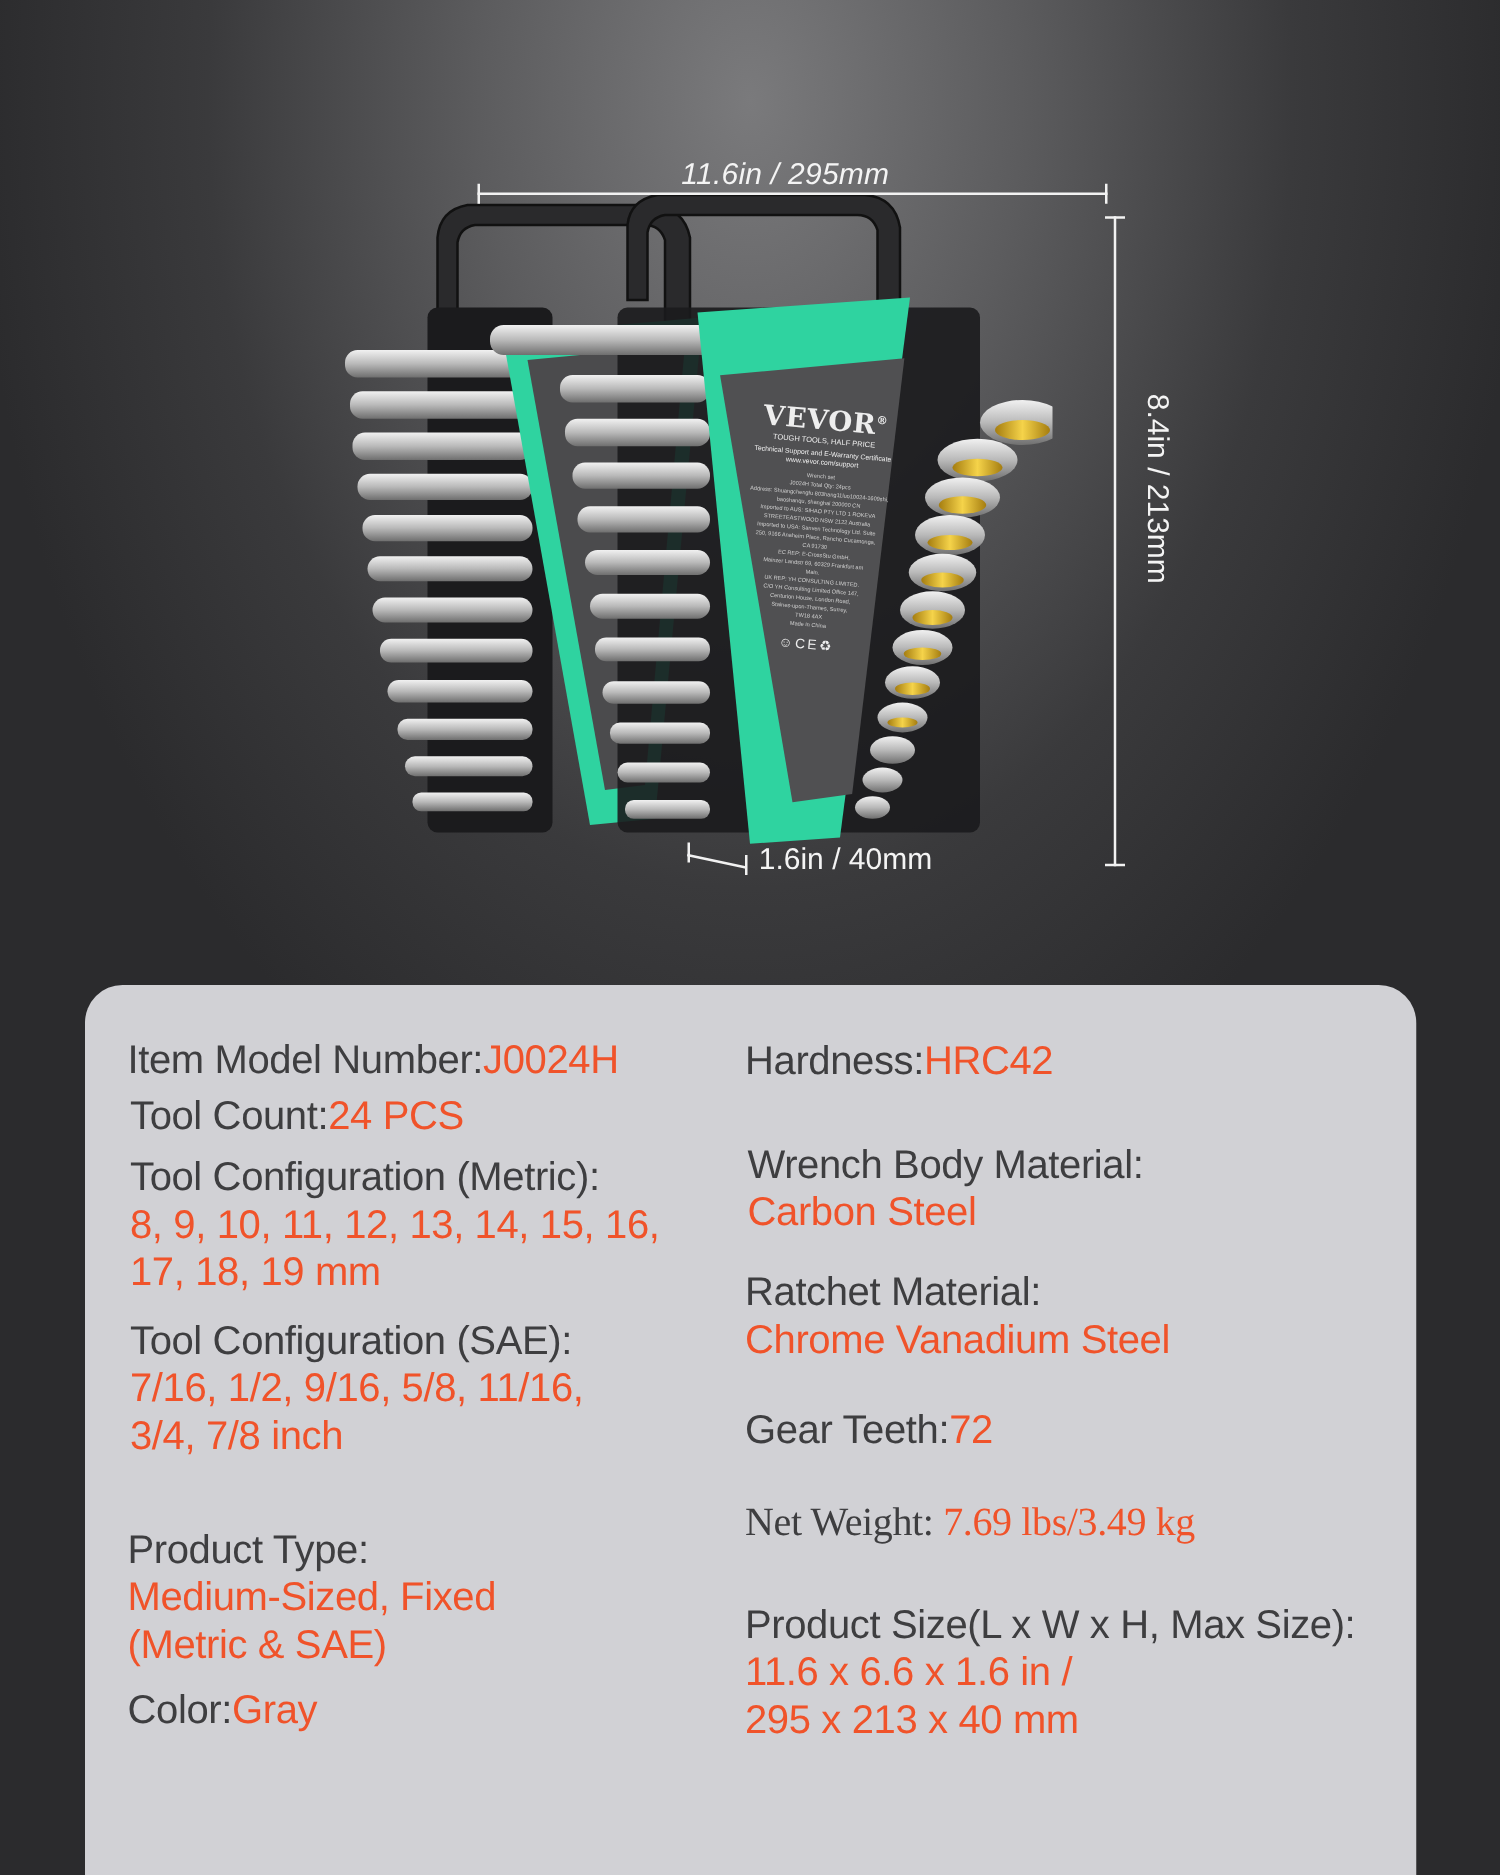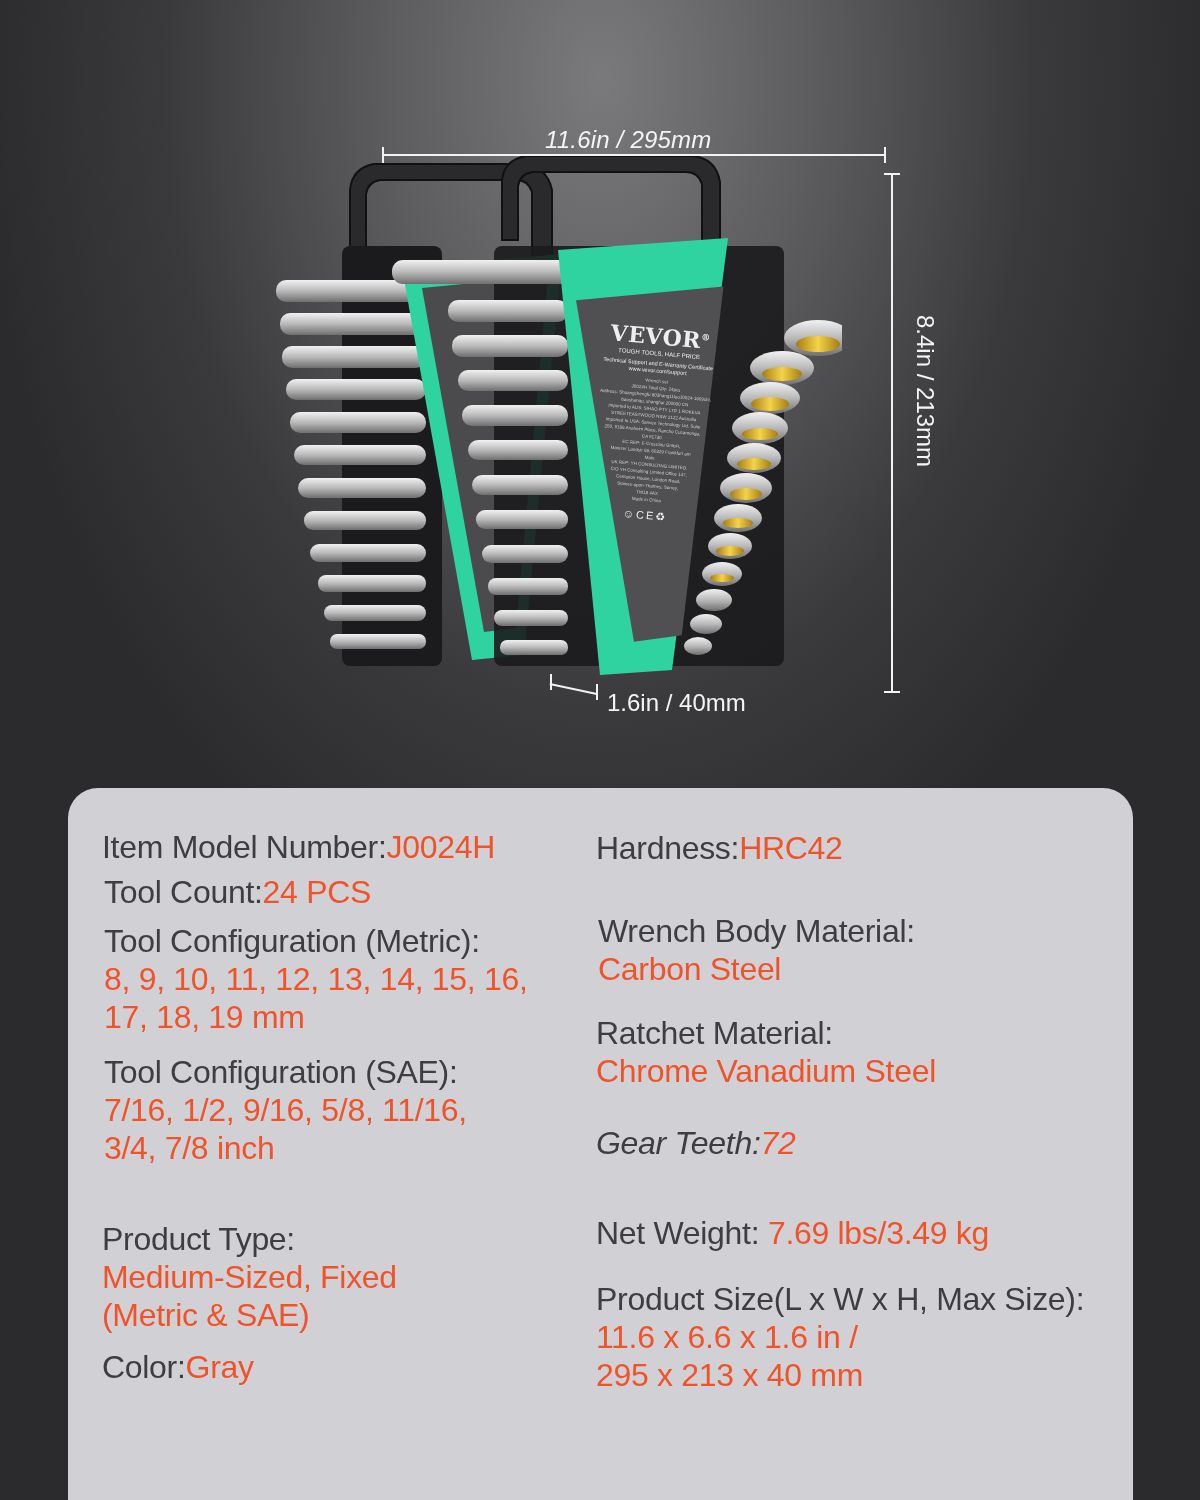--- a/index.html
+++ b/index.html
@@ -21,21 +21,21 @@
 
   .dim-v { position: absolute; left: 891px; top: 173px; width: 2px; height: 520px; background: #f2f2f2; }
   .dim-v::before, .dim-v::after { content: ""; position: absolute; left: -7px; width: 16px; height: 2px; background: #f2f2f2; }
   .dim-v::before { top: 0; } .dim-v::after { bottom: 0; }
   .dim-v-label { position: absolute; left: 915px; top: 433px; font-size: 24px; color: #f4f4f4;
     transform-origin: 0 0; transform: rotate(90deg) translate(-118px, -24px); white-space: nowrap; }
 
   .dim-d { position: absolute; left: 550px; top: 683px; width: 48px; height: 2px; background: #f2f2f2; transform: rotate(12deg); transform-origin: 0 0; }
   .dim-d-l { position: absolute; left: 550px; top: 674px; width: 2px; height: 16px; background: #f2f2f2; }
   .dim-d-r { position: absolute; left: 596px; top: 684px; width: 2px; height: 16px; background: #f2f2f2; }
-  .dim-d-label { position: absolute; left: 607px; top: 689px; font-size: 24px; color: #f4f4f4; }
+  .dim-d-label { position: absolute; left: 607px; top: 674px; font-size: 24px; color: #f4f4f4; }
 
   
   .product { position: absolute; left: 262px; top: 150px; width: 580px; height: 540px; }
   .product svg { width: 100%; height: 100%; }
 
   
   .card {
     position: absolute; left: 68px; top: 788px; width: 1065px; height: 796px;
     background: #d1d1d5; border-radius: 30px;
   }
@@ -214,24 +214,24 @@
       <span class="lbl">Hardness:</span><span class="val">HRC42</span>
     </div>
     <div class="spec" style="top:124px;left:2px;">
       <span class="lbl block">Wrench Body Material:</span>
       <span class="val block">Carbon Steel</span>
     </div>
     <div class="spec" style="top:226px;">
       <span class="lbl block">Ratchet Material:</span>
       <span class="val block">Chrome Vanadium Steel</span>
     </div>
-    <div class="spec" style="top:336px;font-style:italic;">
+    <div class="spec" style="top:336px;">
       <span class="lbl">Gear Teeth:</span><span class="val">72</span>
     </div>
-    <div class="spec" style="top:426px;">
+    <div class="spec" style="top:410px;font-family:Liberation Serif, serif;">
       <span class="lbl">Net Weight: </span><span class="val">7.69 lbs/3.49 kg</span>
     </div>
     <div class="spec" style="top:492px;">
       <span class="lbl block">Product Size(L x W x H, Max Size):</span>
       <span class="val block">11.6 x 6.6 x 1.6 in /</span>
       <span class="val block">295 x 213 x 40 mm</span>
     </div>
   </div>
 </div>
 

